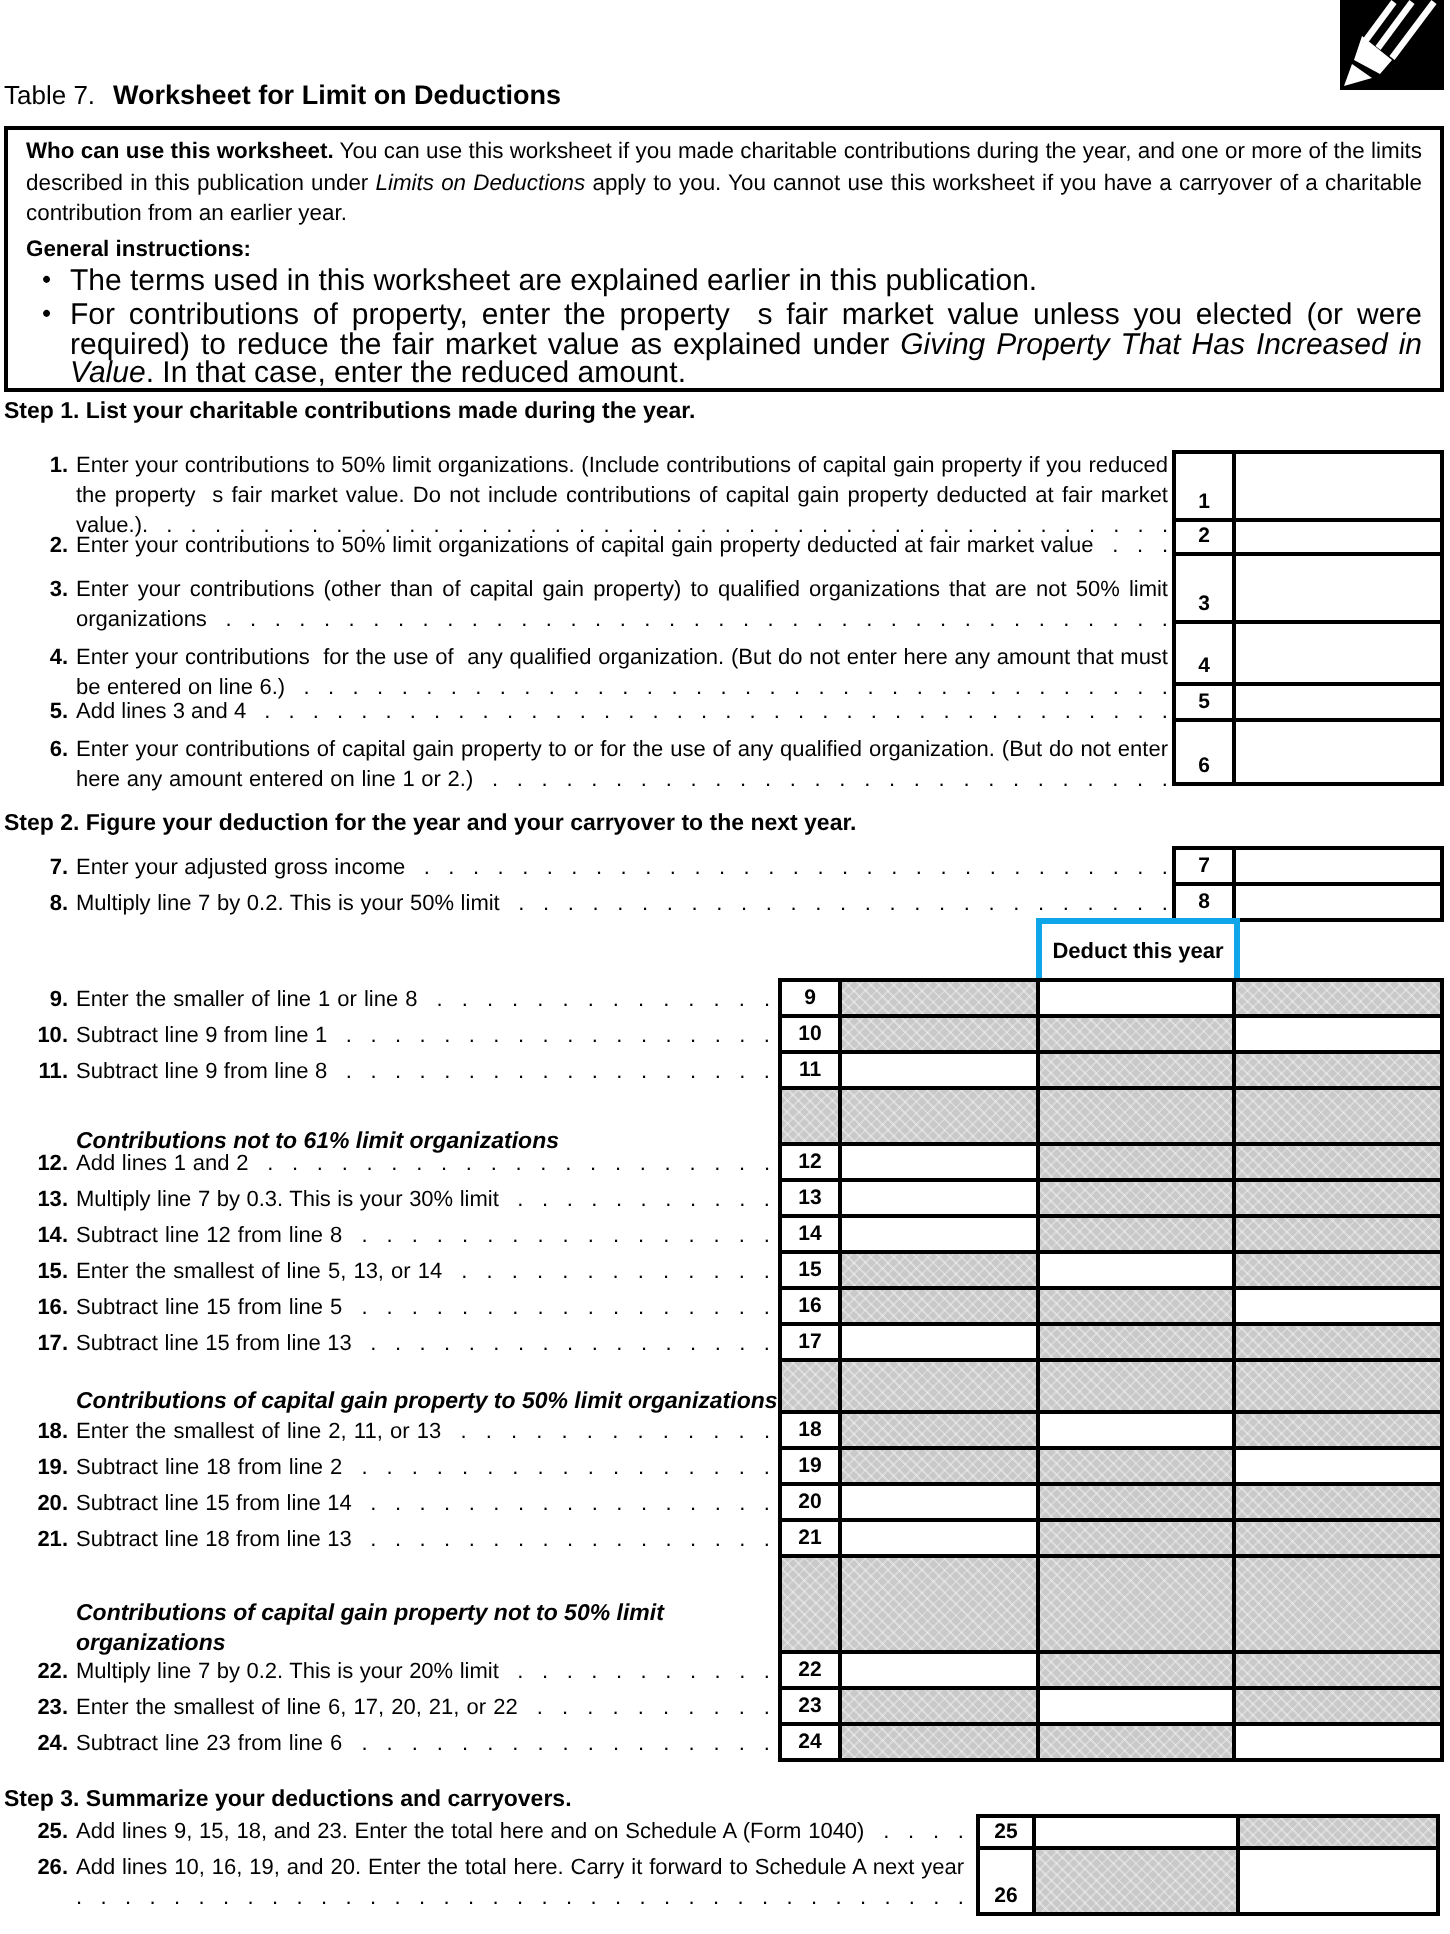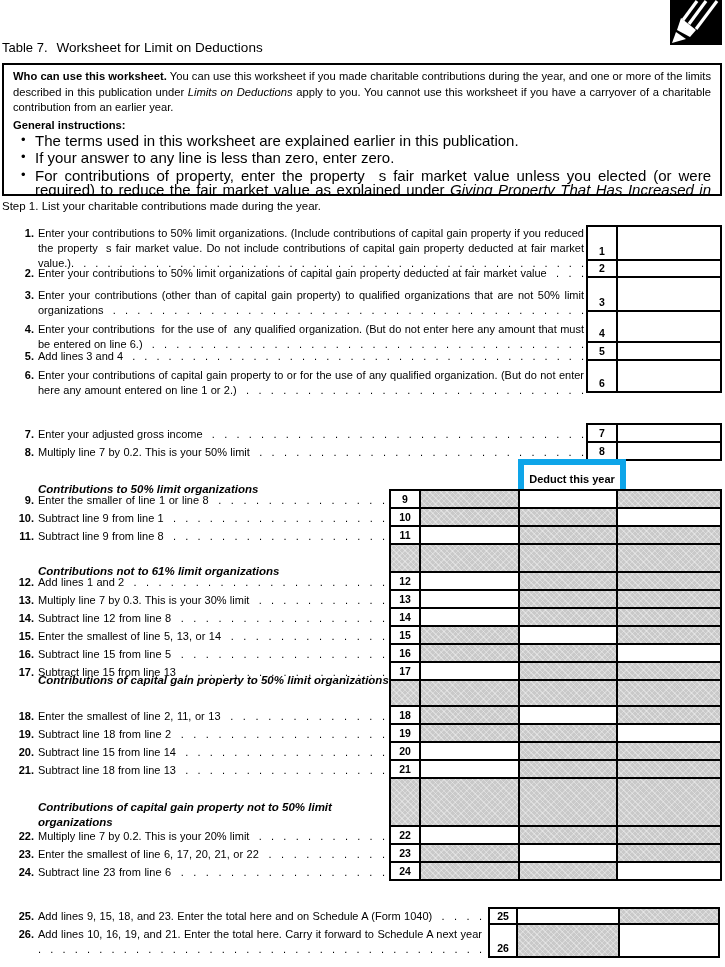--- a/index.html
+++ b/index.html
@@ -2,34 +2,34 @@
 <html><head>
 <meta charset="utf-8">
 <style>
   *{margin:0;padding:0;box-sizing:border-box}
   html,body{background:#fff}
   .page{position:relative;width:725px;height:967px;background:#fff;color:#000;
         font-family:"Liberation Sans",sans-serif;font-size:11px;overflow:hidden}
 
   
   .title{position:absolute;left:2px;top:40px;font-size:13px;white-space:nowrap}
-  .title .main{font-weight:normal;font-size:13.5px;margin-left:9px}
+  .title .main{font-weight:bold;font-size:13.5px;margin-left:9px}
   .pencil{position:absolute;right:3px;top:0;width:52px;height:45px}
 
   
   .introbox{position:absolute;left:2px;top:63px;width:720px;height:133px;
             border:2px solid #000;padding:4px 9px 16px 9px;overflow:hidden}
   .ip{text-align:justify;line-height:15.5px;font-size:11.2px}
   .gi{margin-top:3px;margin-bottom:3px;font-weight:bold;font-size:11.2px}
   .bullet{position:relative;padding-left:22px;margin-bottom:3px;line-height:14.5px;
           font-size:15px;text-align:justify}
   .bullet::before{content:"\2022";position:absolute;left:8px;top:-1px;font-size:13px}
 
   
-  .stephead{position:absolute;left:2px;font-weight:normal;font-size:11.5px;white-space:nowrap}
+  .stephead{position:absolute;left:2px;font-weight:bold;font-size:11.5px;white-space:nowrap}
   .sechead{position:absolute;left:38px;font-weight:bold;font-style:italic;
            font-size:11.5px;line-height:15px;white-space:nowrap}
   .sechead.wrap{white-space:normal;width:345px}
 
   
   .item{position:absolute;left:14px;overflow:hidden;line-height:15px}
   .item .num{position:absolute;left:0;top:0;width:20px;text-align:right;font-weight:bold}
   .item .num::after{content:"."}
   .item .txt{margin-left:24px;text-align:justify}
   .wv{width:570px}.nv{width:371px}.mv{width:468px}
@@ -38,21 +38,21 @@
 
   
   .tbl{position:absolute;background:#000;border:2px solid #000;display:grid;gap:2px}
   #tbl16{left:586px;top:225px;grid-template-columns:28px 102px;
          grid-template-rows:32px 15px 32px 29px 16px 30px}
   #tbl78{left:586px;top:423px;grid-template-columns:28px 102px;grid-template-rows:16px 16px}
   #grid{left:389px;top:489px;grid-template-columns:28px 97px 96px 102px;
         grid-template-rows:16px 16px 16px 26px 16px 16px 16px 16px 16px 16px 24px 16px 16px 16px 16px 46px 16px 16px 16px}
   #tbl3{left:488px;top:907px;grid-template-columns:26px 100px 98px;grid-template-rows:14px 31px}
 
-  .colhead{position:absolute;left:518px;top:459px;background:#000;border:6px solid #0ea5e9;display:flex;gap:2px}
+  .colhead{position:absolute;left:518px;top:459px;background:#000;border:3px solid #0ea5e9;display:flex;gap:2px}
   .hc{background:#fff;width:96px;height:28px;display:flex;align-items:center;justify-content:center;
       text-align:center;font-weight:bold;font-size:11px;line-height:13px}
   .hc.c2{width:102px}
 
   .c{background:#fff}
   .c.g{background-color:#c9c9c9;
        background-image:repeating-linear-gradient(45deg,rgba(255,255,255,.35) 0 1px,rgba(0,0,0,0) 1px 4px),
                         repeating-linear-gradient(-45deg,rgba(255,255,255,.28) 0 1px,rgba(0,0,0,0) 1px 4px)}
   .c.n{display:flex;align-items:center;justify-content:center;font-weight:bold;font-size:10.5px}
   .c.nb{align-items:flex-end;padding-bottom:2px}
@@ -81,32 +81,32 @@
 
   <div class="introbox">
     <p class="ip">
       <b>Who can use this worksheet.</b>
       <span>You can use this worksheet if you made charitable contributions during the year, and one or more of the limits described in this publication under</span>
       <i>Limits on Deductions</i>
       <span>apply to you. You cannot use this worksheet if you have a carryover of a charitable contribution from an earlier year.</span>
     </p>
     <p class="gi">General instructions:</p>
     <div class="bullet"><span>The terms used in this worksheet are explained earlier in this publication.</span></div>
-    <div class="bullet"><span>If your answer to any line is less than zero, enter zero.</span></div>
     <div class="bullet">
       <span>For contributions of property, enter the property&nbsp; s fair market value unless you elected (or were required) to reduce the fair market value as explained under</span>
       <i>Giving Property That Has Increased in Value</i><span>. In that case, enter the reduced amount.</span>
     </div>
   </div>
 
   <div class="stephead" style="top:200px">Step 1. List your charitable contributions made during the year.</div>
-
-  <div class="sechead" style="top:482px">Contributions to 50% limit organizations</div>
+  <div class="stephead" style="top:406px">Step 2. Figure your deduction for the year and your carryover to the next year.</div>
+  <div class="stephead" style="top:894px">Step 3. Summarize your deductions and carryovers.</div>
+
   <div class="sechead" style="top:564px">Contributions not to 61% limit organizations</div>
-  <div class="sechead" style="top:673px">Contributions of capital gain property to 50% limit organizations</div>
+  <div class="sechead" style="top:694px">Contributions of capital gain property to 50% limit organizations</div>
   <div class="sechead wrap" style="top:800px">Contributions of capital gain property not to 50% limit organizations</div>
 
   <div class="item wv" style="top:226px;height:47px">
       <span class="num">1</span>
       <div class="txt"><span>Enter your contributions to 50% limit organizations. (Include contributions of capital gain property if you reduced the property&nbsp; s fair market value. Do not include contributions of capital gain property deducted at fair market value.).</span><span class="dots"></span></div>
     </div>
   <div class="item wv" style="top:266px;height:16px">
       <span class="num">2</span>
       <div class="txt"><span>Enter your contributions to 50% limit organizations of capital gain property deducted at fair market value</span><span class="dots"></span></div>
     </div>
@@ -199,21 +199,21 @@
       <span class="num">24</span>
       <div class="txt"><span>Subtract line 23 from line 6</span><span class="dots"></span></div>
     </div>
 
   <div class="item mv" style="top:909px;height:16px">
       <span class="num">25</span>
       <div class="txt"><span>Add lines 9, 15, 18, and 23. Enter the total here and on Schedule A (Form 1040)</span><span class="dots"></span></div>
     </div>
   <div class="item mv" style="top:927px;height:32px">
       <span class="num">26</span>
-      <div class="txt"><span>Add lines 10, 16, 19, and 21. Enter the total here. Carry it forward to Schedule A next year</span><span class="dots"></span></div>
+      <div class="txt"><span>Add lines 10, 16, 19, and 20. Enter the total here. Carry it forward to Schedule A next year</span><span class="dots"></span></div>
     </div>
 
   <div class="tbl" id="tbl16">
     <div class="c n nb">1</div>
       <div class="c"></div>
     <div class="c n nb">2</div>
       <div class="c"></div>
     <div class="c n nb">3</div>
       <div class="c"></div>
     <div class="c n nb">4</div>

